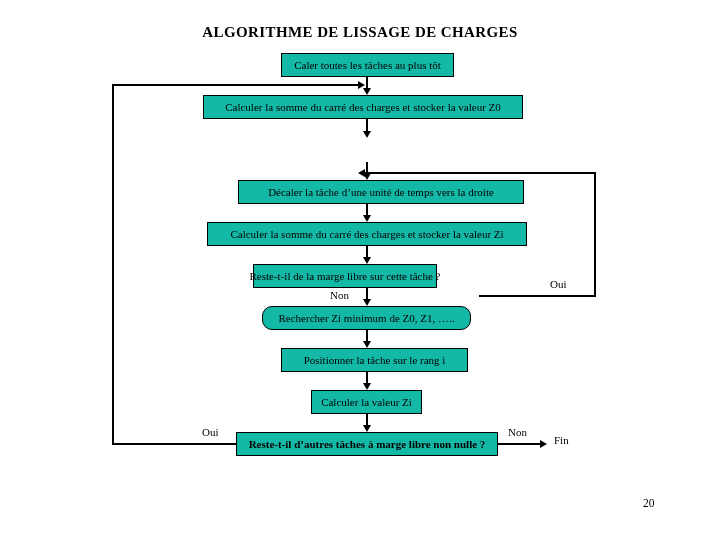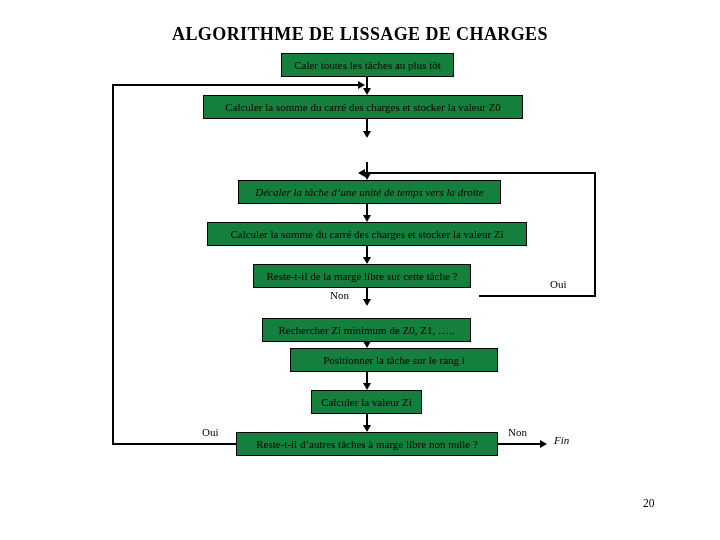--- a/index.html
+++ b/index.html
@@ -18,30 +18,30 @@
     height: 540px;
     overflow: hidden;
     background: #ffffff;
   }
   .title {
     position: absolute;
     left: 0;
     top: 24px;
     width: 720px;
     text-align: center;
-    font-size: 18px;
+    font-size: 15px;
     font-weight: bold;
     letter-spacing: 0.4px;
     font-family: "Liberation Serif", "DejaVu Serif", serif;
   }
   .node {
     position: absolute;
     box-sizing: border-box;
     border: 1px solid #000000;
-    background: #15803d;
+    background: #14b8a6;
     display: flex;
     align-items: center;
     justify-content: center;
     font-size: 11px;
     line-height: 1;
     white-space: nowrap;
     padding: 0 6px;
     font-family: "Liberation Serif", "DejaVu Serif", serif;
     z-index: 3;
   }
@@ -55,21 +55,20 @@
     z-index: 4;
     font-family: "Liberation Serif", "DejaVu Serif", serif;
   }
   .terminal {
     position: absolute;
     font-size: 11px;
     line-height: 1;
     white-space: nowrap;
     z-index: 4;
     font-family: "Liberation Serif", "DejaVu Serif", serif;
-    font-style: italic;
   }
   .page-number {
     position: absolute;
     font-size: 11.5px;
     line-height: 1;
     font-family: "Liberation Serif", "DejaVu Serif", serif;
     text-align: center;
   }
   .vline {
     position: absolute;
@@ -153,27 +152,27 @@
   <div class="hline" style="left:112px; top:443px; width:124px;"></div>
   <div class="vline" style="left:112px; top:84px; height:361px;"></div>
   <div class="hline" style="left:112px; top:84px; width:250px;"></div>
   <div class="arrow-right" style="left:358px; top:81px;"></div>
 
   <div class="hline" style="left:498px; top:443px; width:44px;"></div>
   <div class="arrow-right" style="left:540px; top:440px;"></div>
 
   <div class="node" style="left:281px; top:53px; width:173px; height:24px;">Caler toutes les tâches au plus tôt</div>
   <div class="node" style="left:203px; top:95px; width:320px; height:24px;">Calculer la somme du carré des charges et stocker la valeur Z0</div>
-  <div class="node" style="left:238px; top:180px; width:263px; height:24px;font-style:italic;">Décaler la tâche d’une unité de temps vers la droite</div>
+  <div class="node" style="left:238px; top:180px; width:286px; height:24px;">Décaler la tâche d’une unité de temps vers la droite</div>
   <div class="node" style="left:207px; top:222px; width:320px; height:24px;">Calculer la somme du carré des charges et stocker la valeur Zi</div>
-  <div class="node" style="left:253px; top:264px; width:218px; height:24px;">Reste-t-il de la marge libre sur cette tâche ?</div>
-  <div class="node" style="left:262px; top:318px; width:209px; height:24px;">Rechercher Zi minimum de Z0, Z1, …..</div>
-  <div class="node" style="left:290px; top:348px; width:208px; height:24px;">Positionner la tâche sur le rang i</div>
+  <div class="node" style="left:253px; top:264px; width:184px; height:24px;">Reste-t-il de la marge libre sur cette tâche ?</div>
+  <div class="node" style="left:262px; top:306px; width:209px; height:24px;border-radius:10px;">Rechercher Zi minimum de Z0, Z1, …..</div>
+  <div class="node" style="left:281px; top:348px; width:187px; height:24px;">Positionner la tâche sur le rang i</div>
   <div class="node" style="left:311px; top:390px; width:111px; height:24px;">Calculer la valeur Zi</div>
-  <div class="node" style="left:236px; top:432px; width:262px; height:24px;">Reste-t-il d’autres tâches à marge libre non nulle ?</div>
+  <div class="node" style="left:236px; top:432px; width:262px; height:24px;font-weight:bold;">Reste-t-il d’autres tâches à marge libre non nulle ?</div>
 
   <div class="edge-label" style="left:548px; top:279px;">Oui</div>
   <div class="edge-label" style="left:328px; top:290px;">Non</div>
   <div class="edge-label" style="left:200px; top:427px;">Oui</div>
   <div class="edge-label" style="left:506px; top:427px;">Non</div>
 
   <div class="terminal" style="left:554px; top:435px;">Fin</div>
 
   <div class="page-number" style="left:643px; top:498px;">20</div>
 

